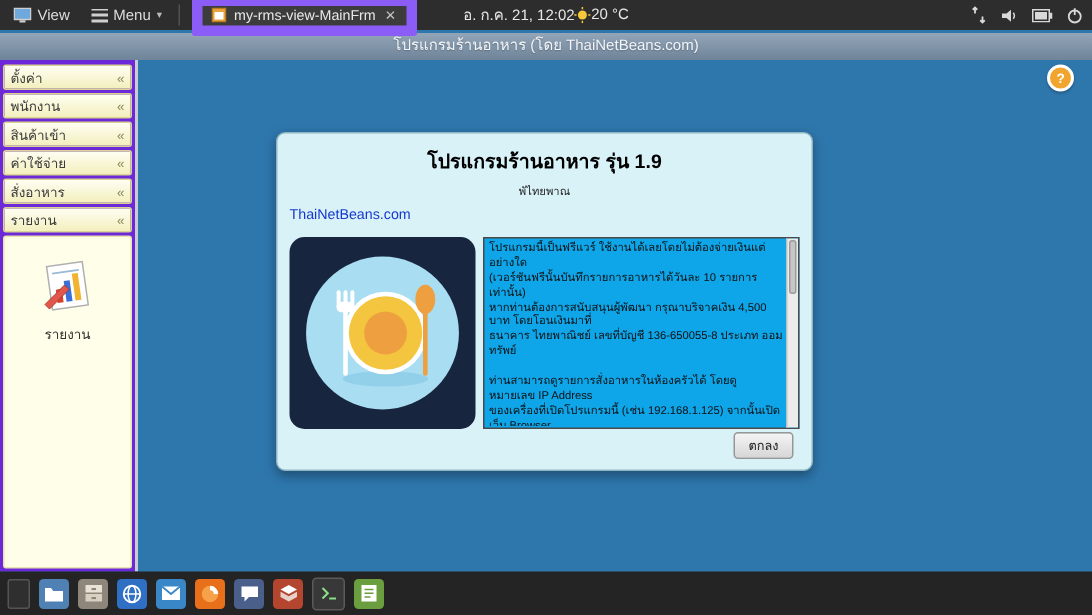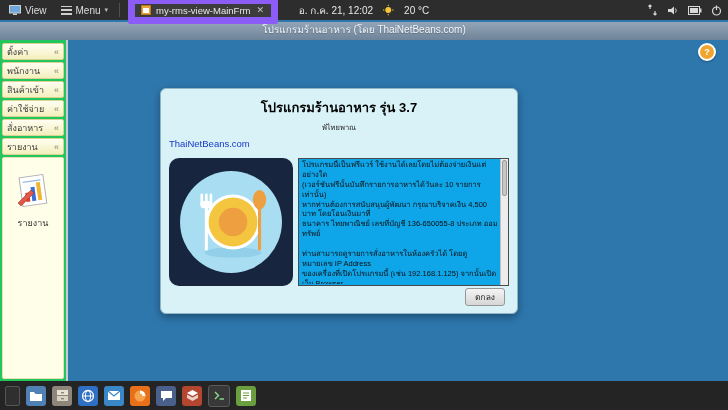--- a/index.html
+++ b/index.html
@@ -12,32 +12,32 @@
   .menu-entry{display:flex;align-items:center;gap:4px;cursor:pointer;padding:2px 3px;}
   .hamburger{width:11px;height:9px;display:flex;flex-direction:column;justify-content:space-between;}
   .hamburger i{display:block;height:1.5px;background:#cfcfcf;}
   .caret{font-size:7px;color:#bbb;}
   .vsep{width:1px;height:14px;background:#505050;}
   .win-button{display:flex;align-items:center;gap:5px;background:#3c3c3c;border:7px solid #8b5cf6;
      border-radius:2px;padding:1px 6px;cursor:pointer;}
   .win-button .label{color:#e8e8e8;white-space:nowrap;font-size:9.5px;}
   .win-close{color:#c4c4c4;font-size:9px;cursor:pointer;padding:0 1px;}
   .clock-group{position:absolute;left:50%;top:50%;transform:translate(-50%,-50%);
-     display:flex;align-items:center;gap:10px;color:#e8e8e8;white-space:nowrap;}
+     display:flex;align-items:center;gap:0;color:#e8e8e8;white-space:nowrap;}
   .tray{margin-left:auto;display:flex;align-items:center;gap:9px;}
   .tray svg{display:block;}
 
   
   .app-titlebar{position:absolute;left:0;top:22px;right:0;height:18px;
      background:linear-gradient(#93a5b8,#6f8499);display:flex;align-items:flex-start;justify-content:center;
      color:#f2f5f8;font-size:10px;text-shadow:0 1px 1px rgba(0,0,0,.25);z-index:4;}
 
   
   .content{position:absolute;left:0;top:40px;right:0;bottom:29px;display:flex;background:#2e77ad;}
-  .sidebar{width:68px;flex:0 0 auto;background:#22c55e;border-right:2px solid #c9cdd2;
+  .sidebar{width:92px;flex:0 0 auto;background:#6d28d9;border-right:2px solid #c9cdd2;
      display:flex;flex-direction:column;padding:3px 2px 2px;box-sizing:border-box;}
   .acc-header{height:15px;flex:0 0 auto;margin-bottom:2px;background:linear-gradient(#fffef2,#f3efbe);
      border:1px solid #d9d492;border-radius:2px;display:flex;align-items:center;justify-content:space-between;
      padding:0 4px;font-size:9px;color:#3c3c3c;cursor:pointer;}
   .acc-chevron{color:#8a8a5a;font-size:9px;}
   .acc-body{flex:1;background:#ffffe9;border:1px solid #e7e2ae;border-radius:2px;
      display:flex;flex-direction:column;align-items:center;padding-top:14px;gap:7px;}
   .report-shortcut{display:flex;flex-direction:column;align-items:center;gap:6px;cursor:pointer;}
   .report-shortcut .cap{font-size:9px;color:#333;}
   .main-area{position:relative;flex:1;background:#2e77ad;}
@@ -184,21 +184,21 @@
       </div>
     </div>
   </div>
 
   <div class="main-area">
     <div class="help-badge">
       <span>?</span>
     </div>
 
     <div class="dialog">
-      <div class="dlg-title">โปรแกรมร้านอาหาร รุ่น 3.7</div>
+      <div class="dlg-title">โปรแกรมร้านอาหาร รุ่น 1.9</div>
       <div class="dlg-subtitle">พัไทยพาณ</div>
       <div class="dlg-link">ThaiNetBeans.com</div>
 
       <div class="dlg-body">
         <div class="dish-art">
           <svg width="106" height="106" viewBox="0 0 104 104">
             <circle cx="52" cy="52" r="50" fill="#a9ddf2"></circle>
             <ellipse cx="54" cy="82" rx="28" ry="5" fill="#92cfe9"></ellipse>
             <circle cx="54" cy="52" r="27" fill="#ffffff"></circle>
             <circle cx="54" cy="52" r="24" fill="#f4c53f"></circle>

